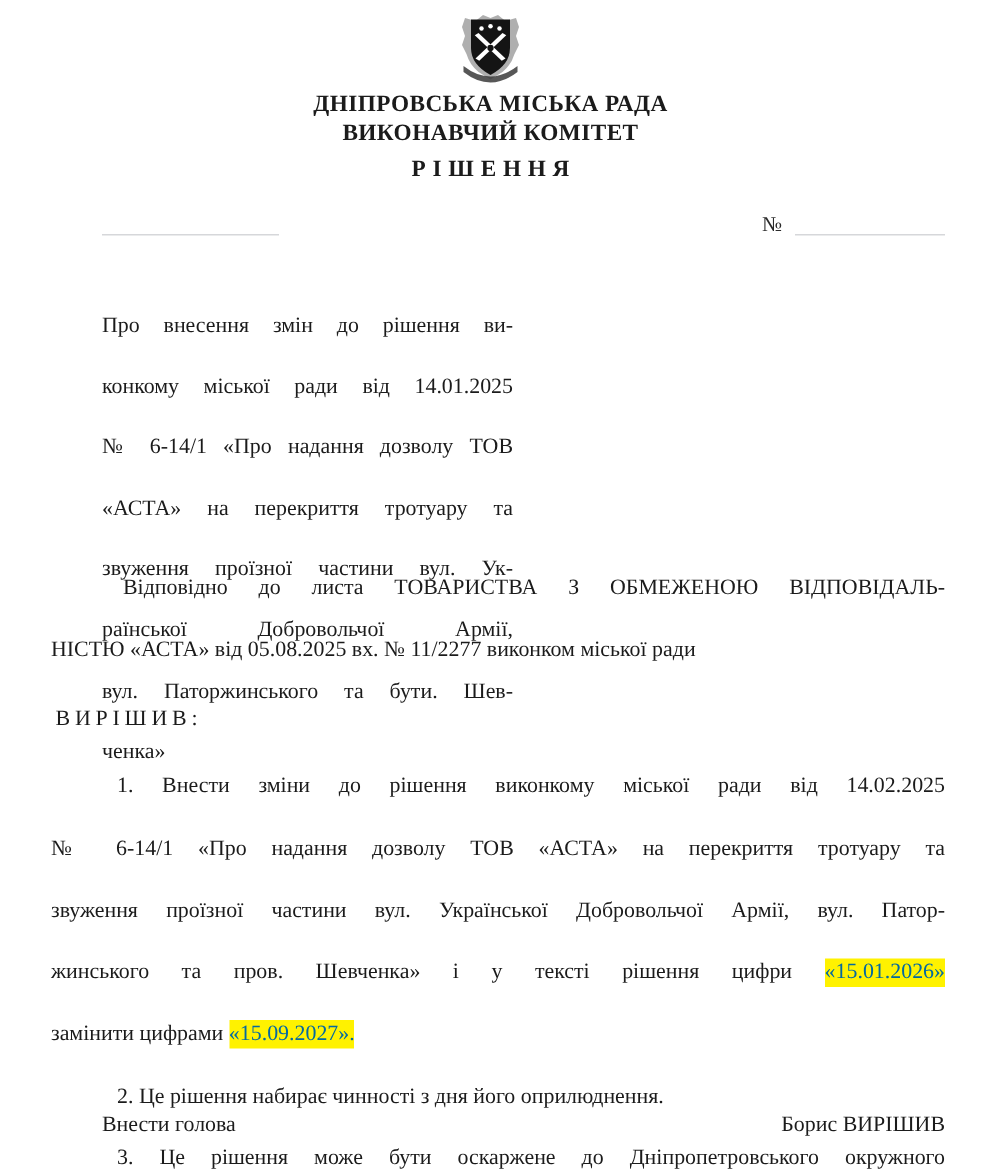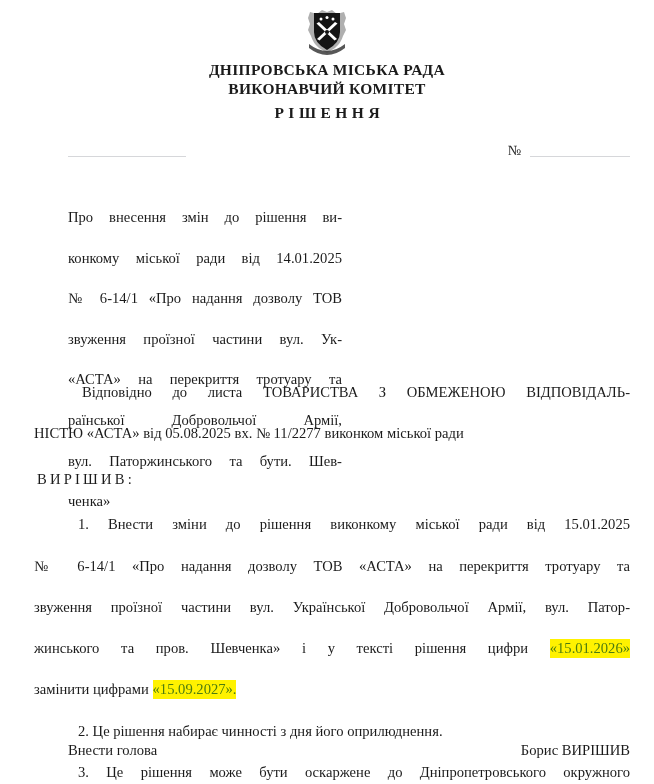--- a/index.html
+++ b/index.html
@@ -158,21 +158,21 @@
     letter-spacing: 3.2px;
     margin: 0;
     padding-left: 3px;
   }
 
   .spacer-sm { height: 21px; }
   .spacer-md { height: 25px; }
 
   mark.hl {
     background: #fff200;
-    color: #4d7c0f;
+    color: #0369a1;
     padding: 1px 0 2px 0;
     box-decoration-break: clone;
     -webkit-box-decoration-break: clone;
   }
 
   
   .signature {
     position: absolute;
     left: 68px;
     right: 24px;
@@ -219,42 +219,42 @@
   <div class="rule-row">
     <div class="rule-left"></div>
     <div class="num-symbol">№</div>
     <div class="rule-right"></div>
   </div>
 
   <div class="title-block">
     <span class="ln">Про внесення змін до рішення ви-</span>
     <span class="ln">конкому міської ради від 14.01.2025</span>
     <span class="ln">№ 6-14/1 «Про надання дозволу ТОВ</span>
+    <span class="ln">«АСТА» на перекриття тротуару та</span>
     <span class="ln">звуження проїзної частини вул. Ук-</span>
-    <span class="ln">«АСТА» на перекриття тротуару та</span>
     <span class="ln">раїнської Добровольчої Армії,</span>
     <span class="ln">вул. Паторжинського та бути. Шев-</span>
     <span class="ln last">ченка»</span>
   </div>
 
   <div class="body">
 
     <p class="para">
       <span class="ln"><span class="ind"></span><span>Відповідно до листа ТОВАРИСТВА З ОБМЕЖЕНОЮ ВІДПОВІДАЛЬ-</span></span>
       <span class="ln last">НІСТЮ «АСТА» від 05.08.2025 вх. № 11/2277 виконком міської ради</span>
     </p>
 
     <div class="spacer-md"></div>
 
     <p class="verdict">ВИРІШИВ:</p>
 
     <div class="spacer-md"></div>
 
     <p class="para">
-      <span class="ln"><span class="ind-sm"></span><span>1. Внести зміни до рішення виконкому міської ради від 15.01.2025</span></span>
+      <span class="ln"><span class="ind-sm"></span><span>1. Внести зміни до рішення виконкому міської ради від 14.02.2025</span></span>
       <span class="ln">№ 6-14/1 «Про надання дозволу ТОВ «АСТА» на перекриття тротуару та</span>
       <span class="ln">звуження проїзної частини вул. Української Добровольчої Армії, вул. Патор-</span>
       <span class="ln"><span>жинського та пров. Шевченка» і у тексті рішення цифри </span><mark class="hl">«15.01.2026»</mark></span>
       <span class="ln last"><span>замінити цифрами </span><mark class="hl">«15.09.2027».</mark></span>
     </p>
 
     <div class="spacer-sm"></div>
 
     <p class="para">
       <span class="ln last"><span class="ind-sm"></span><span>2. Це рішення набирає чинності з дня його оприлюднення.</span></span>

